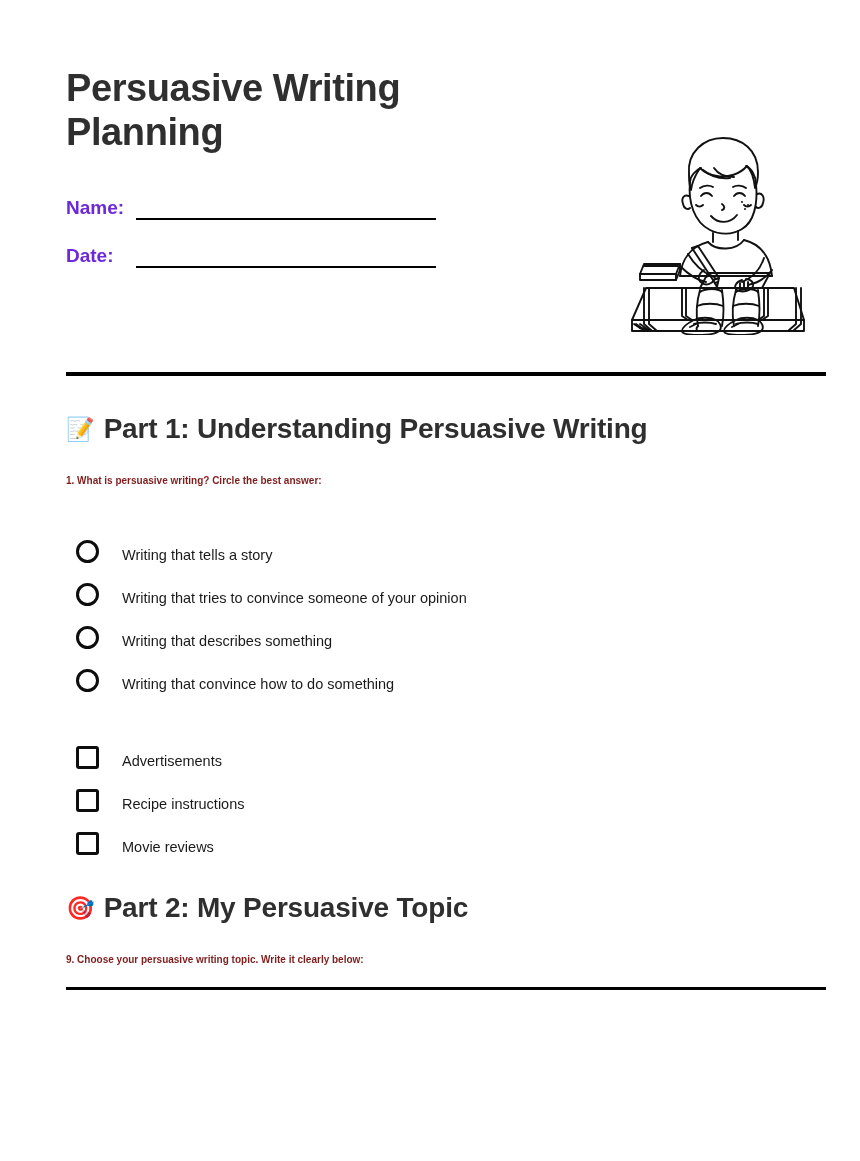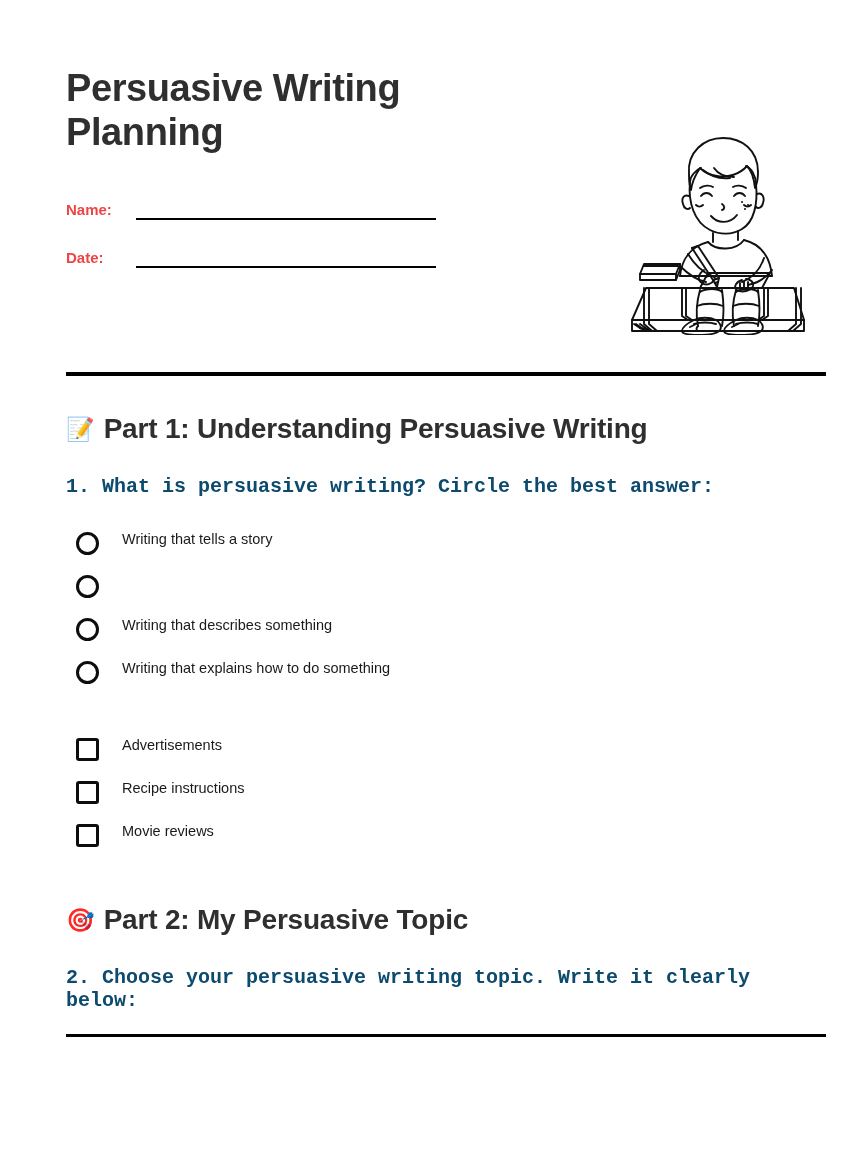--- a/index.html
+++ b/index.html
@@ -46,23 +46,23 @@
     margin-top: 30px;
     width: 380px;
   }
   .field-row {
     display: flex;
     align-items: flex-end;
     height: 36px;
     margin-bottom: 12px;
   }
   .field-label {
-    font-size: 15px;
+    font-size: 19px;
     font-weight: bold;
-    color: #ef4444;
+    color: #6d28d9;
     width: 70px;
     flex: 0 0 70px;
     line-height: 1;
     padding-bottom: 3px;
   }
   .field-line {
     flex: 1 1 auto;
     border-bottom: 2.5px solid #000000;
     height: 22px;
     max-width: 300px;
@@ -102,34 +102,33 @@
     display: inline-block;
   }
   .section-title {
     font-size: 28px;
     font-weight: bold;
     color: #2f2f2f;
     letter-spacing: -0.2px;
     line-height: 1.1;
   }
   .question {
-    font-size: 20px;
+    font-size: 10px;
     font-weight: bold;
-    color: #0c4a6e;
+    color: #7f1d1d;
     margin-top: 30px;
-    font-family: Liberation Mono, monospace;
   }
 
   
   .options {
     margin-top: 34px;
   }
   .option-row {
     display: flex;
-    align-items: flex-start;
+    align-items: flex-end;
     height: 43px;
   }
   .checkbox-row { height: 43px; }
 
   .radio-mark {
     width: 23px;
     height: 23px;
     flex: 0 0 23px;
     border: 3px solid #0d0d0d;
     border-radius: 50%;
@@ -305,28 +304,29 @@
 
     <div class="question">1. What is persuasive writing? Circle the best answer:</div>
 
     <div class="options">
       <div class="option-row">
         <span class="radio-mark"></span>
         <span class="option-label">Writing that tells a story</span>
       </div>
       <div class="option-row">
         <span class="radio-mark"></span>
+        <span class="option-label">Writing that tries to convince someone of your opinion</span>
       </div>
       <div class="option-row">
         <span class="radio-mark"></span>
         <span class="option-label">Writing that describes something</span>
       </div>
       <div class="option-row">
         <span class="radio-mark"></span>
-        <span class="option-label">Writing that explains how to do something</span>
+        <span class="option-label">Writing that convince how to do something</span>
       </div>
     </div>
 
 
     <div class="options">
       <div class="option-row checkbox-row">
         <span class="check-mark"></span>
         <span class="option-label">Advertisements</span>
       </div>
       <div class="option-row checkbox-row">
@@ -339,18 +339,18 @@
       </div>
     </div>
   </div>
 
   <div class="section">
     <div class="section-head">
       <span class="section-emoji">🎯</span>
       <span class="section-title">Part 2: My Persuasive Topic</span>
     </div>
 
-    <div class="question">2. Choose your persuasive writing topic. Write it clearly below:</div>
+    <div class="question">9. Choose your persuasive writing topic. Write it clearly below:</div>
 
     <div class="write-line"></div>
   </div>
 
 </div>
 
 </body></html>

